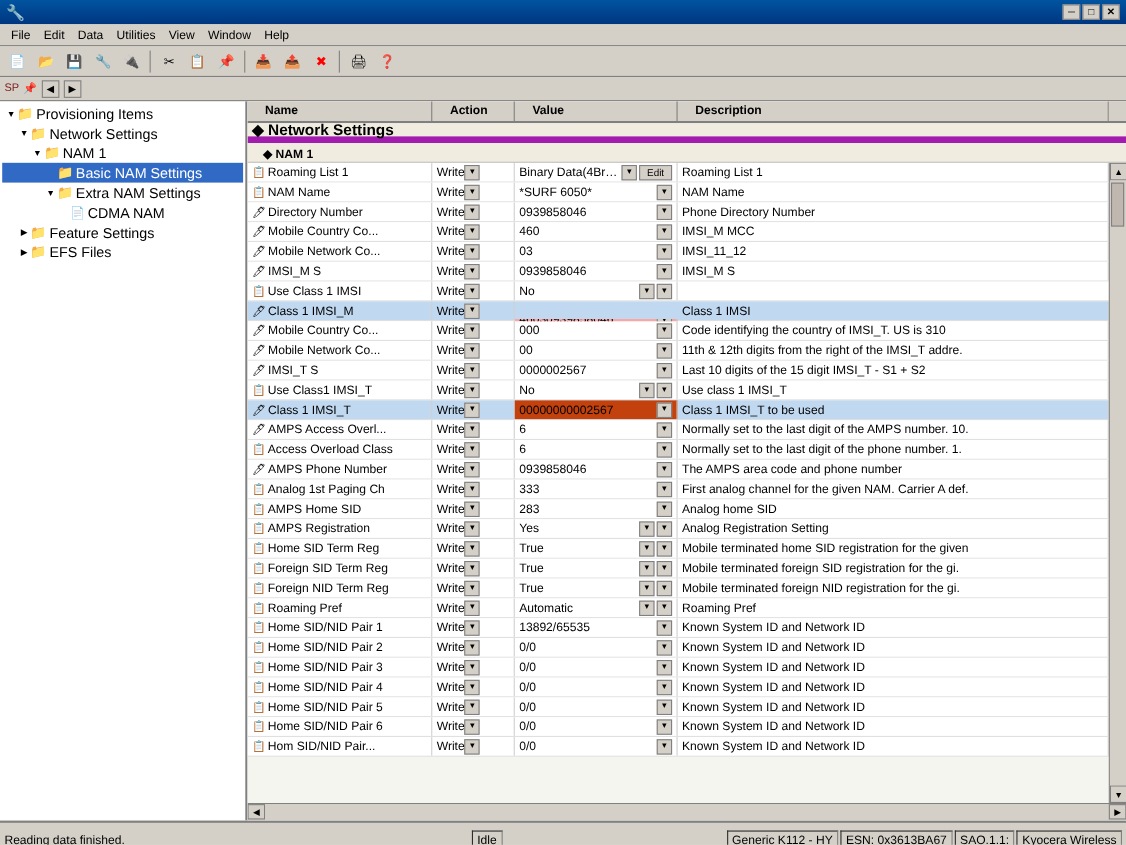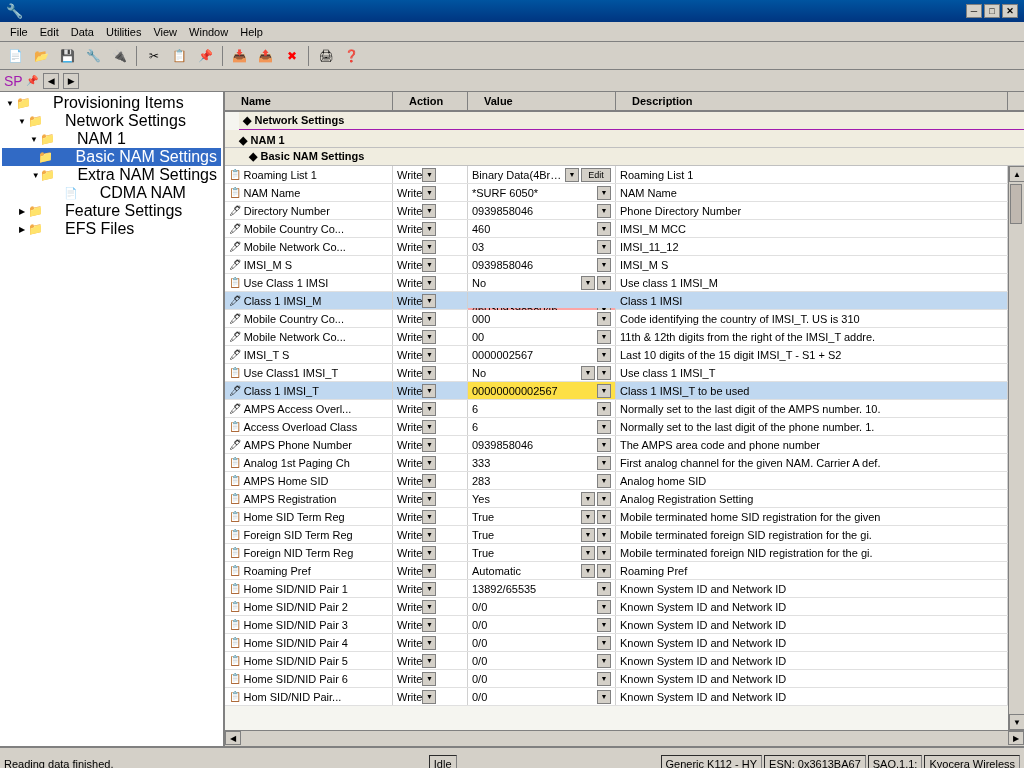--- a/index.html
+++ b/index.html
@@ -110,21 +110,21 @@
       height: 18px;
       cursor: pointer;
       white-space: nowrap;
       font-size: 11px;
       padding-right: 4px;
     }
     .tree-item.selected { background: #316ac5; color: white; }
     .tree-item .indent { display: inline-block; }
     .tree-item .expand-icon { width: 12px; font-size: 8px; text-align: center; }
     .tree-item .folder-icon { font-size: 12px; margin-right: 2px; color: #f0c000; }
-    .tree-item .item-label { font-size: 16px; margin-left: 20px; }
+    .tree-item .item-label { font-size: 13px; }
 
     
     #data-panel {
       flex: 1;
       overflow: hidden;
       display: flex;
       flex-direction: column;
       background: #f5f5f0;
     }
 
@@ -299,21 +299,21 @@
   <div class="tb-sep"></div>
   <div class="tb-btn" title="Read">📥</div>
   <div class="tb-btn" title="Write">📤</div>
   <div class="tb-btn" title="Stop" style="color:red;">✖</div>
   <div class="tb-sep"></div>
   <div class="tb-btn" title="Print">🖨</div>
   <div class="tb-btn" title="Help">❓</div>
 </div>
 
 <div id="sp-toolbar">
-  <span style="font-size:14px; color:#a21caf;">SP</span>
+  <span style="font-size:10px; color:#7f1d1d;">SP</span>
   <span style="font-size:10px;">📌</span>
   <div class="sp-nav-btn">◀</div>
   <div class="sp-nav-btn">▶</div>
 </div>
 
 <div id="main-container">
   <div id="content-area">
 
     <div id="tree-panel">
 
@@ -377,29 +377,26 @@
     <div id="data-panel">
 
       <div id="grid-header">
         <div class="col-header cell-name">Name</div>
         <div class="col-header cell-action">Action</div>
         <div class="col-header cell-value">Value</div>
         <div class="col-header cell-desc">Description</div>
         <div style="width:16px; background:#d4d0c8;"></div>
       </div>
 
-      <div style="display:flex; background:#f0ede0; height:18px; align-items:center; font-size:11px; font-weight:bold; padding-left:4px; border-bottom:1px solid #a21caf;margin-left:14px;">
+      <div style="display:flex; background:#f0ede0; height:18px; align-items:center; font-size:14px; font-weight:bold; padding-left:4px; border-bottom:6px solid #a21caf;">
         <span>◆ Network Settings</span>
       </div>
       <div style="display:flex; background:#f0ede0; height:18px; align-items:flex-end; font-size:11px; font-weight:bold; padding-left:14px; border-bottom:1px solid #c0c0c0;">
         <span>◆ NAM 1</span>
       </div>
-      <div style="display:flex; background:#f0ede0; height:18px; align-items:center; font-size:11px; font-weight:bold; padding-left:24px; border-bottom:1px solid #c0c0c0;">
-        <span>◆ Basic NAM Settings</span>
-      </div>
 
       <div style="display:flex; flex:1; overflow:hidden;">
 
         <div id="grid-body">
 
           <div class="grid-row row-normal">
             <div class="grid-cell cell-name">
               <span class="row-icon">📋</span>
               <span>Roaming List 1</span>
             </div>
@@ -502,21 +499,20 @@
             </div>
             <div class="grid-cell cell-action">
               <span>Write</span>
               <span class="value-dropdown">▼</span>
             </div>
             <div class="grid-cell cell-value">
               <span class="value-text">No</span>
               <span class="value-dropdown">▼</span>
               <span class="value-dropdown" style="margin-left:2px;">▼</span>
             </div>
-            <div class="grid-cell cell-desc">Use class 1 IMSI_M</div>
           </div>
 
           <div class="grid-row" style="background:#c0d8f0;">
             <div class="grid-cell cell-name">
               <span class="row-icon">🖊</span>
               <span>Class 1 IMSI_M</span>
             </div>
             <div class="grid-cell cell-action">
               <span>Write</span>
               <span class="value-dropdown">▼</span>
@@ -595,21 +591,21 @@
 
           <div class="grid-row" style="background:#c0d8f0;">
             <div class="grid-cell cell-name">
               <span class="row-icon">🖊</span>
               <span>Class 1 IMSI_T</span>
             </div>
             <div class="grid-cell cell-action">
               <span>Write</span>
               <span class="value-dropdown">▼</span>
             </div>
-            <div class="grid-cell cell-value" style="background:#fde047;">
+            <div class="grid-cell cell-value" style="background:#c2410c;">
               <span class="value-text">00000000002567</span>
               <span class="value-dropdown">▼</span>
             </div>
             <div class="grid-cell cell-desc">Class 1 IMSI_T to be used</div>
           </div>
 
           <div class="grid-row row-normal">
             <div class="grid-cell cell-name">
               <span class="row-icon">🖊</span>
               <span>AMPS Access Overl...</span>

